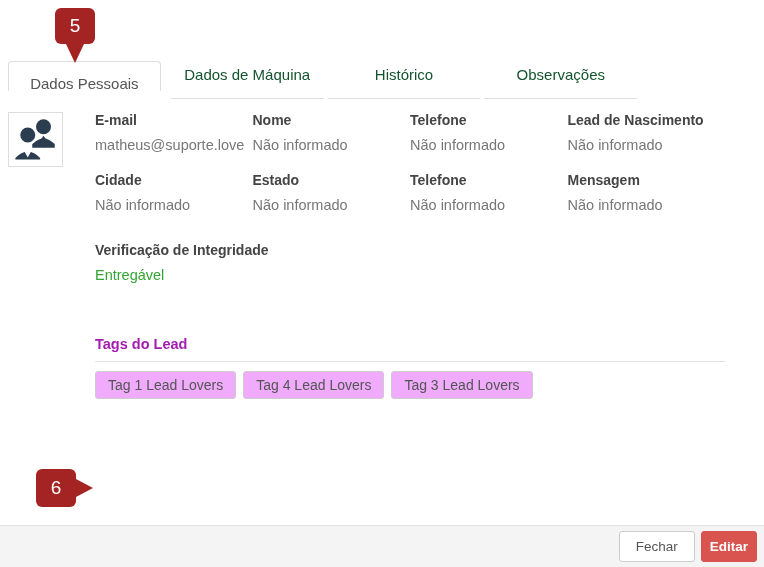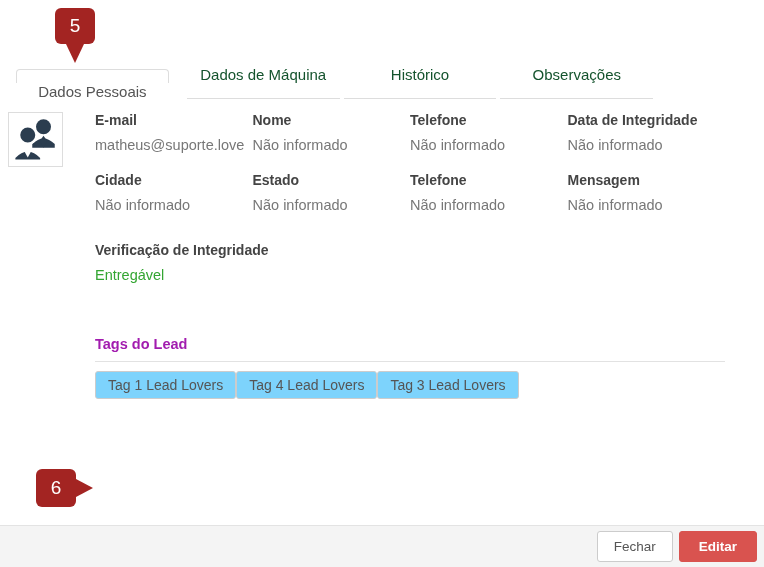--- a/index.html
+++ b/index.html
@@ -67,21 +67,21 @@
     margin: 0 2px;
     cursor: pointer;
     white-space: nowrap;
   }
   .tab.active {
     color: #555;
     background: #fff;
     border: 1px solid #ddd;
     border-bottom: none;
     border-radius: 4px 4px 0 0;
-    margin: 16px;
+    margin: 8px;
   }
 
   
   .content { position: relative; padding: 13px 39px 0 95px; }
   .avatar-box {
     position: absolute;
     left: 8px;
     top: 13px;
     width: 55px;
     height: 55px;
@@ -115,46 +115,47 @@
     color: #a21caf;
   }
   .tags-divider {
     border: none;
     border-top: 1px solid #e2e2e2;
     margin-top: 9px;
   }
   .tags-row { margin-top: 9px; display: flex; }
   .tag-chip {
     display: inline-block;
-    background: #7dd3fc;
+    background: #f0abfc;
     border: 1px solid #ccc;
     border-radius: 3px;
     color: #555;
     font-size: 14px;
     padding: 5px 12px;
+    margin-right: 7px;
     cursor: pointer;
   }
 
   
   .footer {
     position: absolute;
     left: 0; right: 0; bottom: 0;
     height: 42px;
     background: #f4f4f4;
     border-top: 1px solid #e3e3e3;
     display: flex;
     align-items: center;
     justify-content: flex-end;
     padding-right: 7px;
   }
   .btn {
     font-family: "Liberation Sans", sans-serif;
     font-size: 13.5px;
     border-radius: 3px;
-    padding: 7px 19px;
+    padding: 7px 8px;
     cursor: pointer;
   }
   .btn-close {
     background: #fff;
     border: 1px solid #ccc;
     color: #555;
     margin-right: 6px;
     padding: 7px 16px;
   }
   .btn-edit {
@@ -206,21 +207,21 @@
       </div>
       <div class="field">
         <div class="field-label">Nome</div>
         <div class="field-value">Não informado</div>
       </div>
       <div class="field">
         <div class="field-label">Telefone</div>
         <div class="field-value">Não informado</div>
       </div>
       <div class="field">
-        <div class="field-label">Data de Integridade</div>
+        <div class="field-label">Lead de Nascimento</div>
         <div class="field-value">Não informado</div>
       </div>
       <div class="field">
         <div class="field-label">Cidade</div>
         <div class="field-value">Não informado</div>
       </div>
       <div class="field">
         <div class="field-label">Estado</div>
         <div class="field-value">Não informado</div>
       </div>

